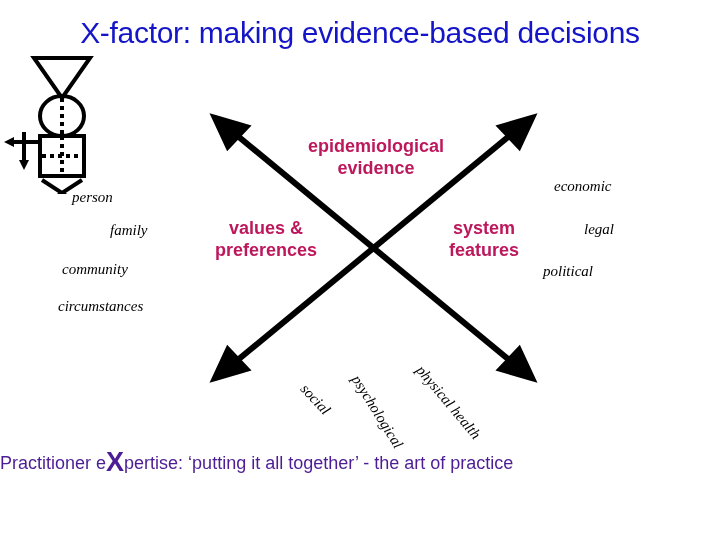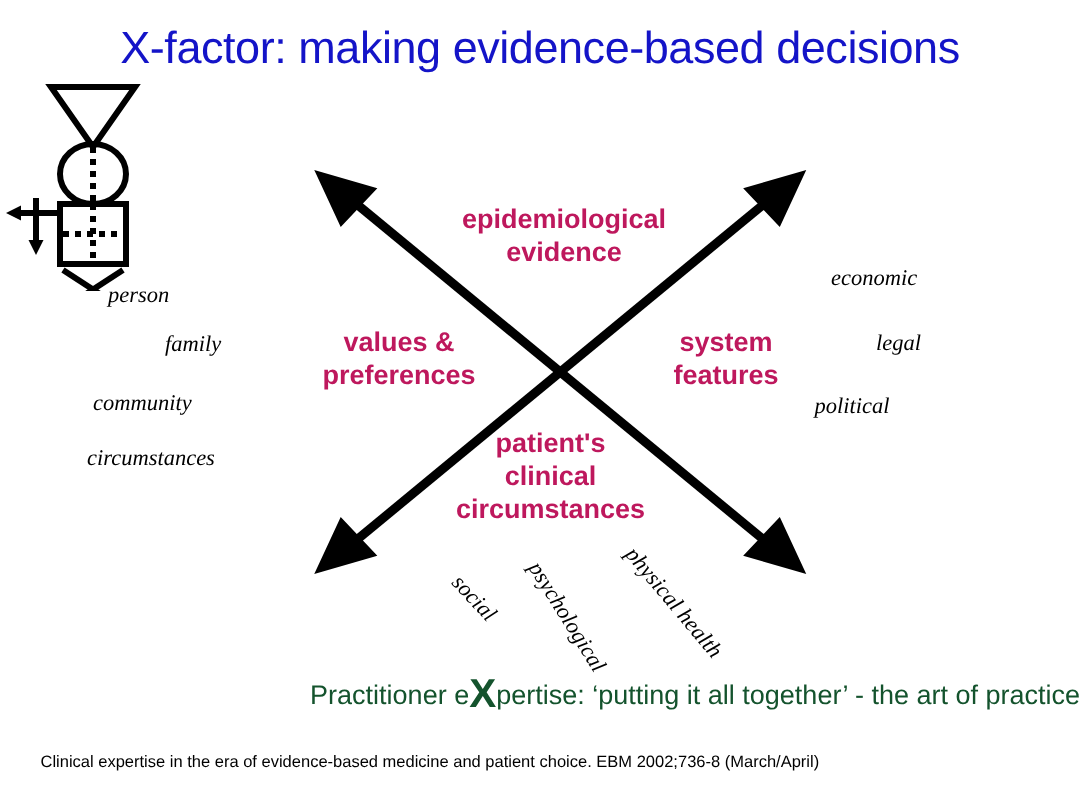--- a/index.html
+++ b/index.html
@@ -97,22 +97,22 @@
   #rot-social        { left: 303px; top: 378px; transform: rotate(47deg); }
   #rot-psychological { left: 355px; top: 368px; transform: rotate(58deg); }
   #rot-physical      { left: 419px; top: 359px; transform: rotate(50deg); }
 
   
   #caption {
     position: absolute;
     left: 0px;
     top: 453px;
     width: 720px;
-    text-align: right;
-    color: #14532d;
+    text-align: left;
+    color: #4c1d95;
     font-size: 18px;
     font-family: "Liberation Sans", sans-serif;
     white-space: nowrap;
   }
   #caption .bigx {
     font-weight: bold;
     font-size: 27px;
     line-height: 0;
     vertical-align: -2px;
   }
@@ -190,28 +190,24 @@
       <polygon points="215,378 246,369 228,350"></polygon>
     </g>
   </svg>
 
   <div class="x-heading" id="hd-epi">epidemiological
 evidence</div>
   <div class="x-heading" id="hd-values">values &amp;
 preferences</div>
   <div class="x-heading" id="hd-system">system
 features</div>
-  <div class="x-heading" id="hd-patient">patient's
-clinical
-circumstances</div>
 
   <div class="rot-label" id="rot-social">social</div>
   <div class="rot-label" id="rot-psychological">psychological</div>
   <div class="rot-label" id="rot-physical">physical health</div>
 
   <div id="caption">
     <span>Practitioner e</span><span class="bigx">X</span><span>pertise: ‘putting it all together’ - the art of practice</span>
   </div>
 
-  <div id="reference">Clinical expertise in the era of evidence-based medicine and patient choice. EBM 2002;736-8 (March/April)</div>
   <div id="pagenum">49</div>
 
 </div>
 
 </body></html>

